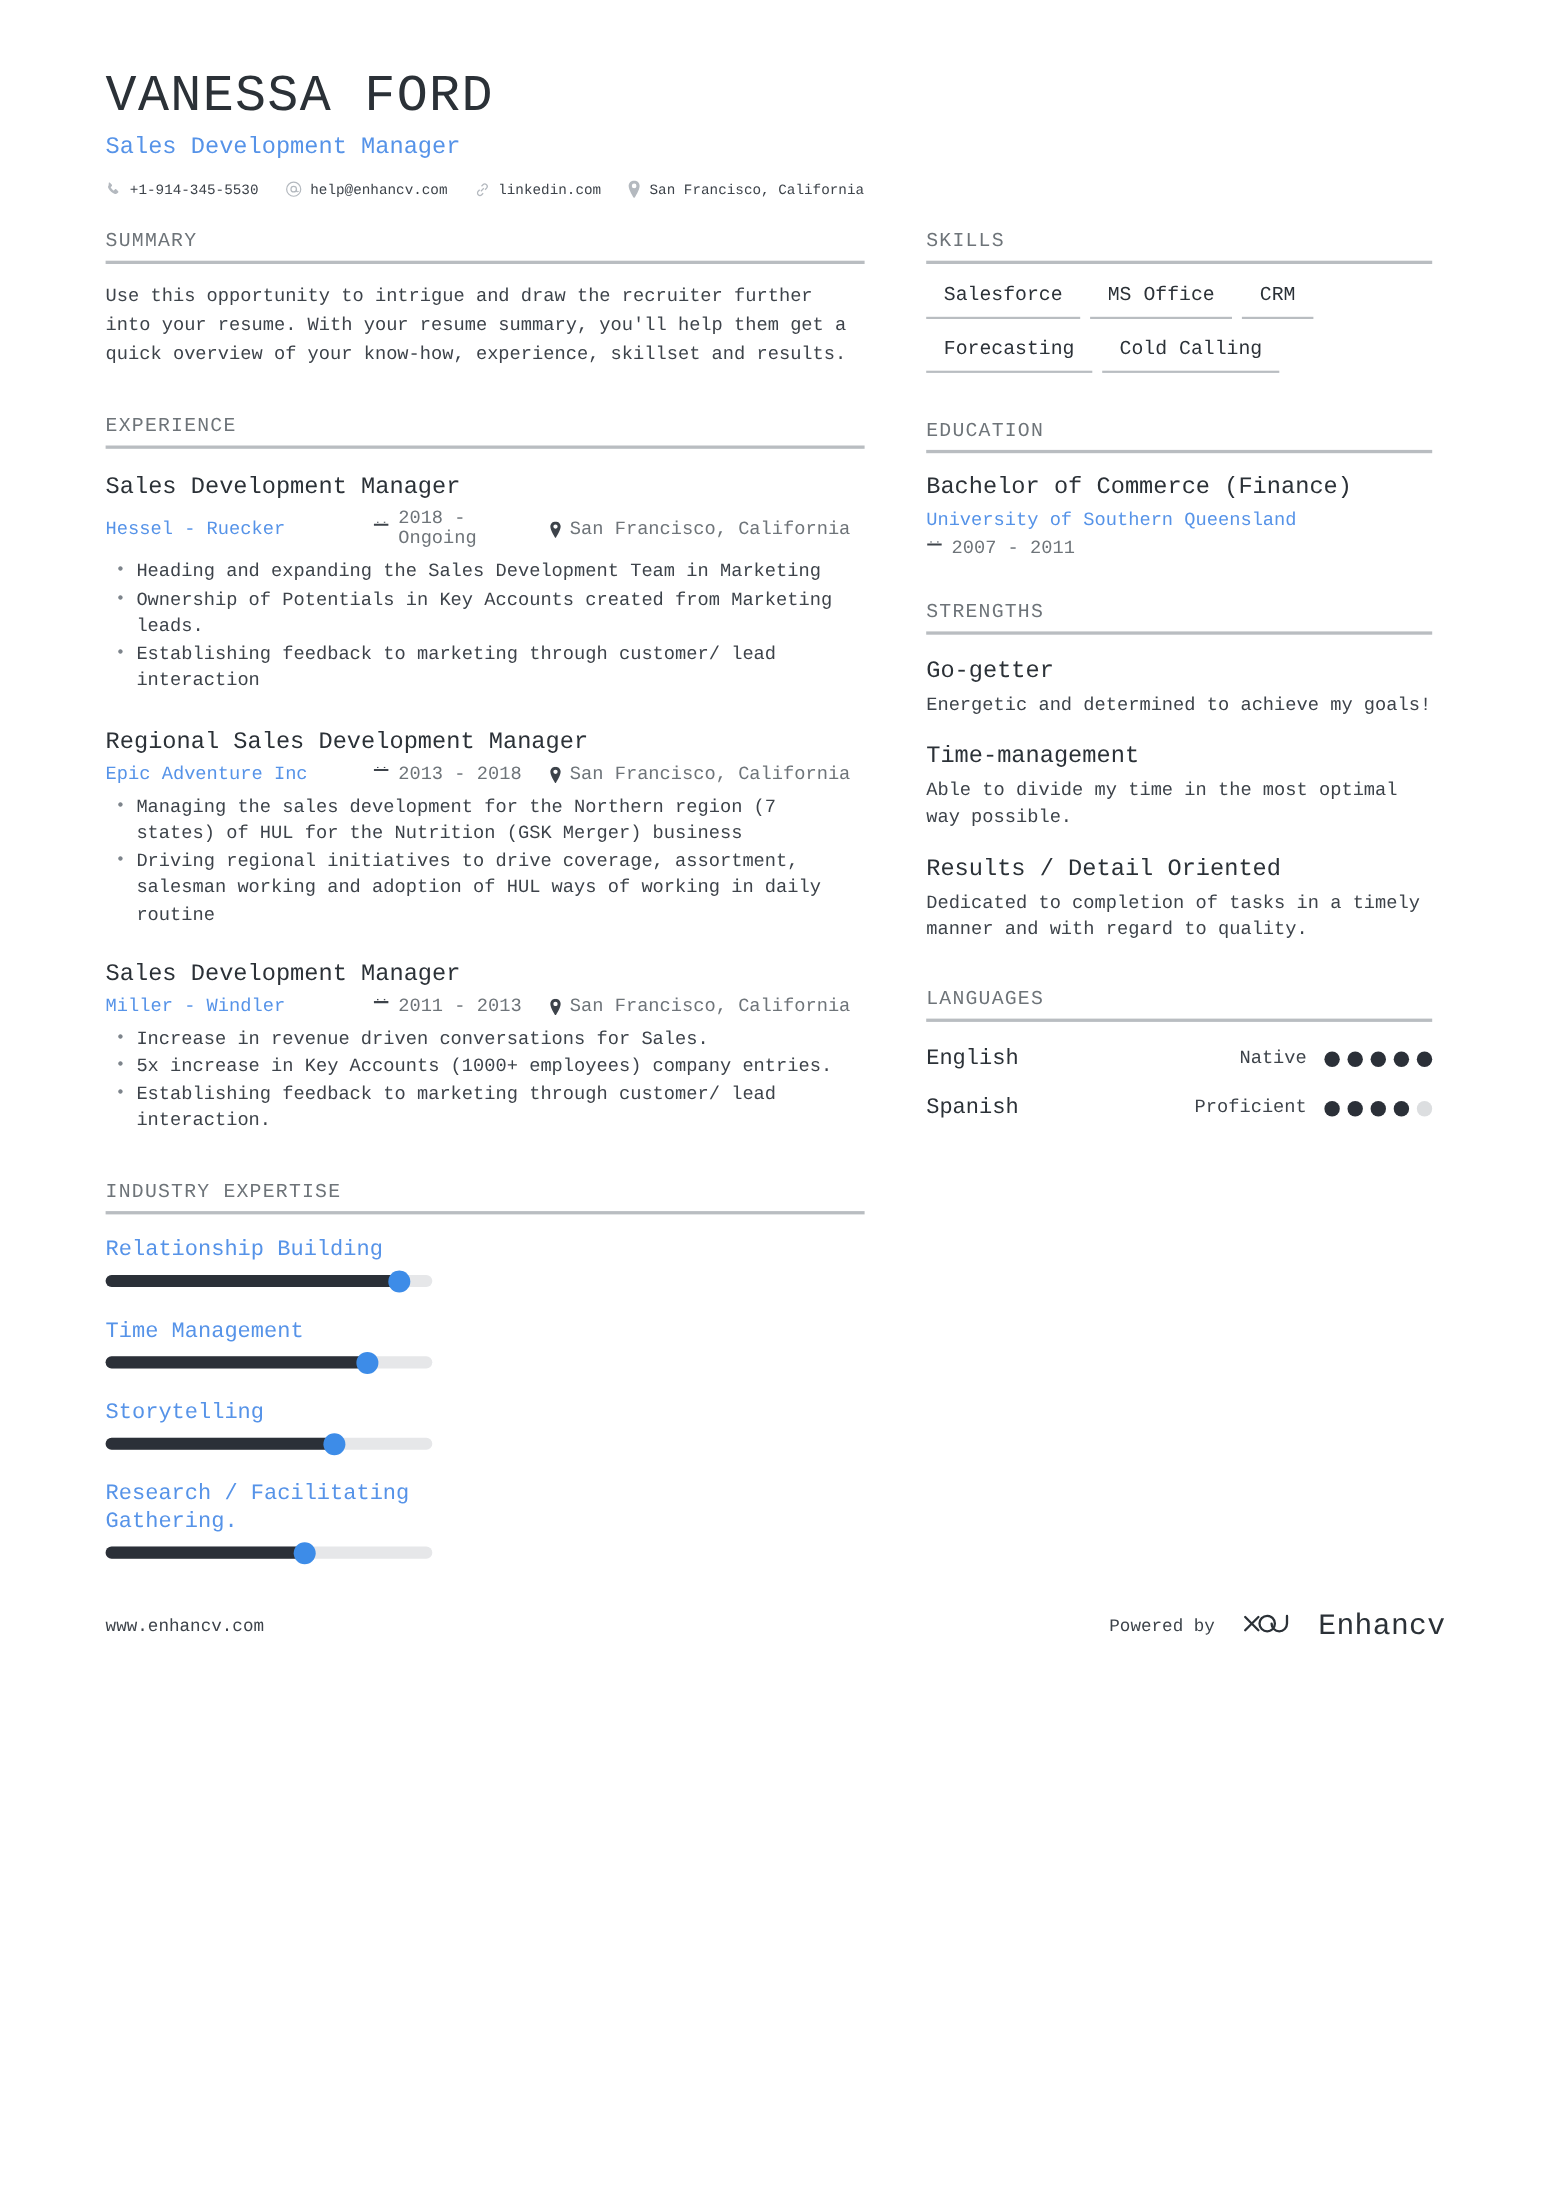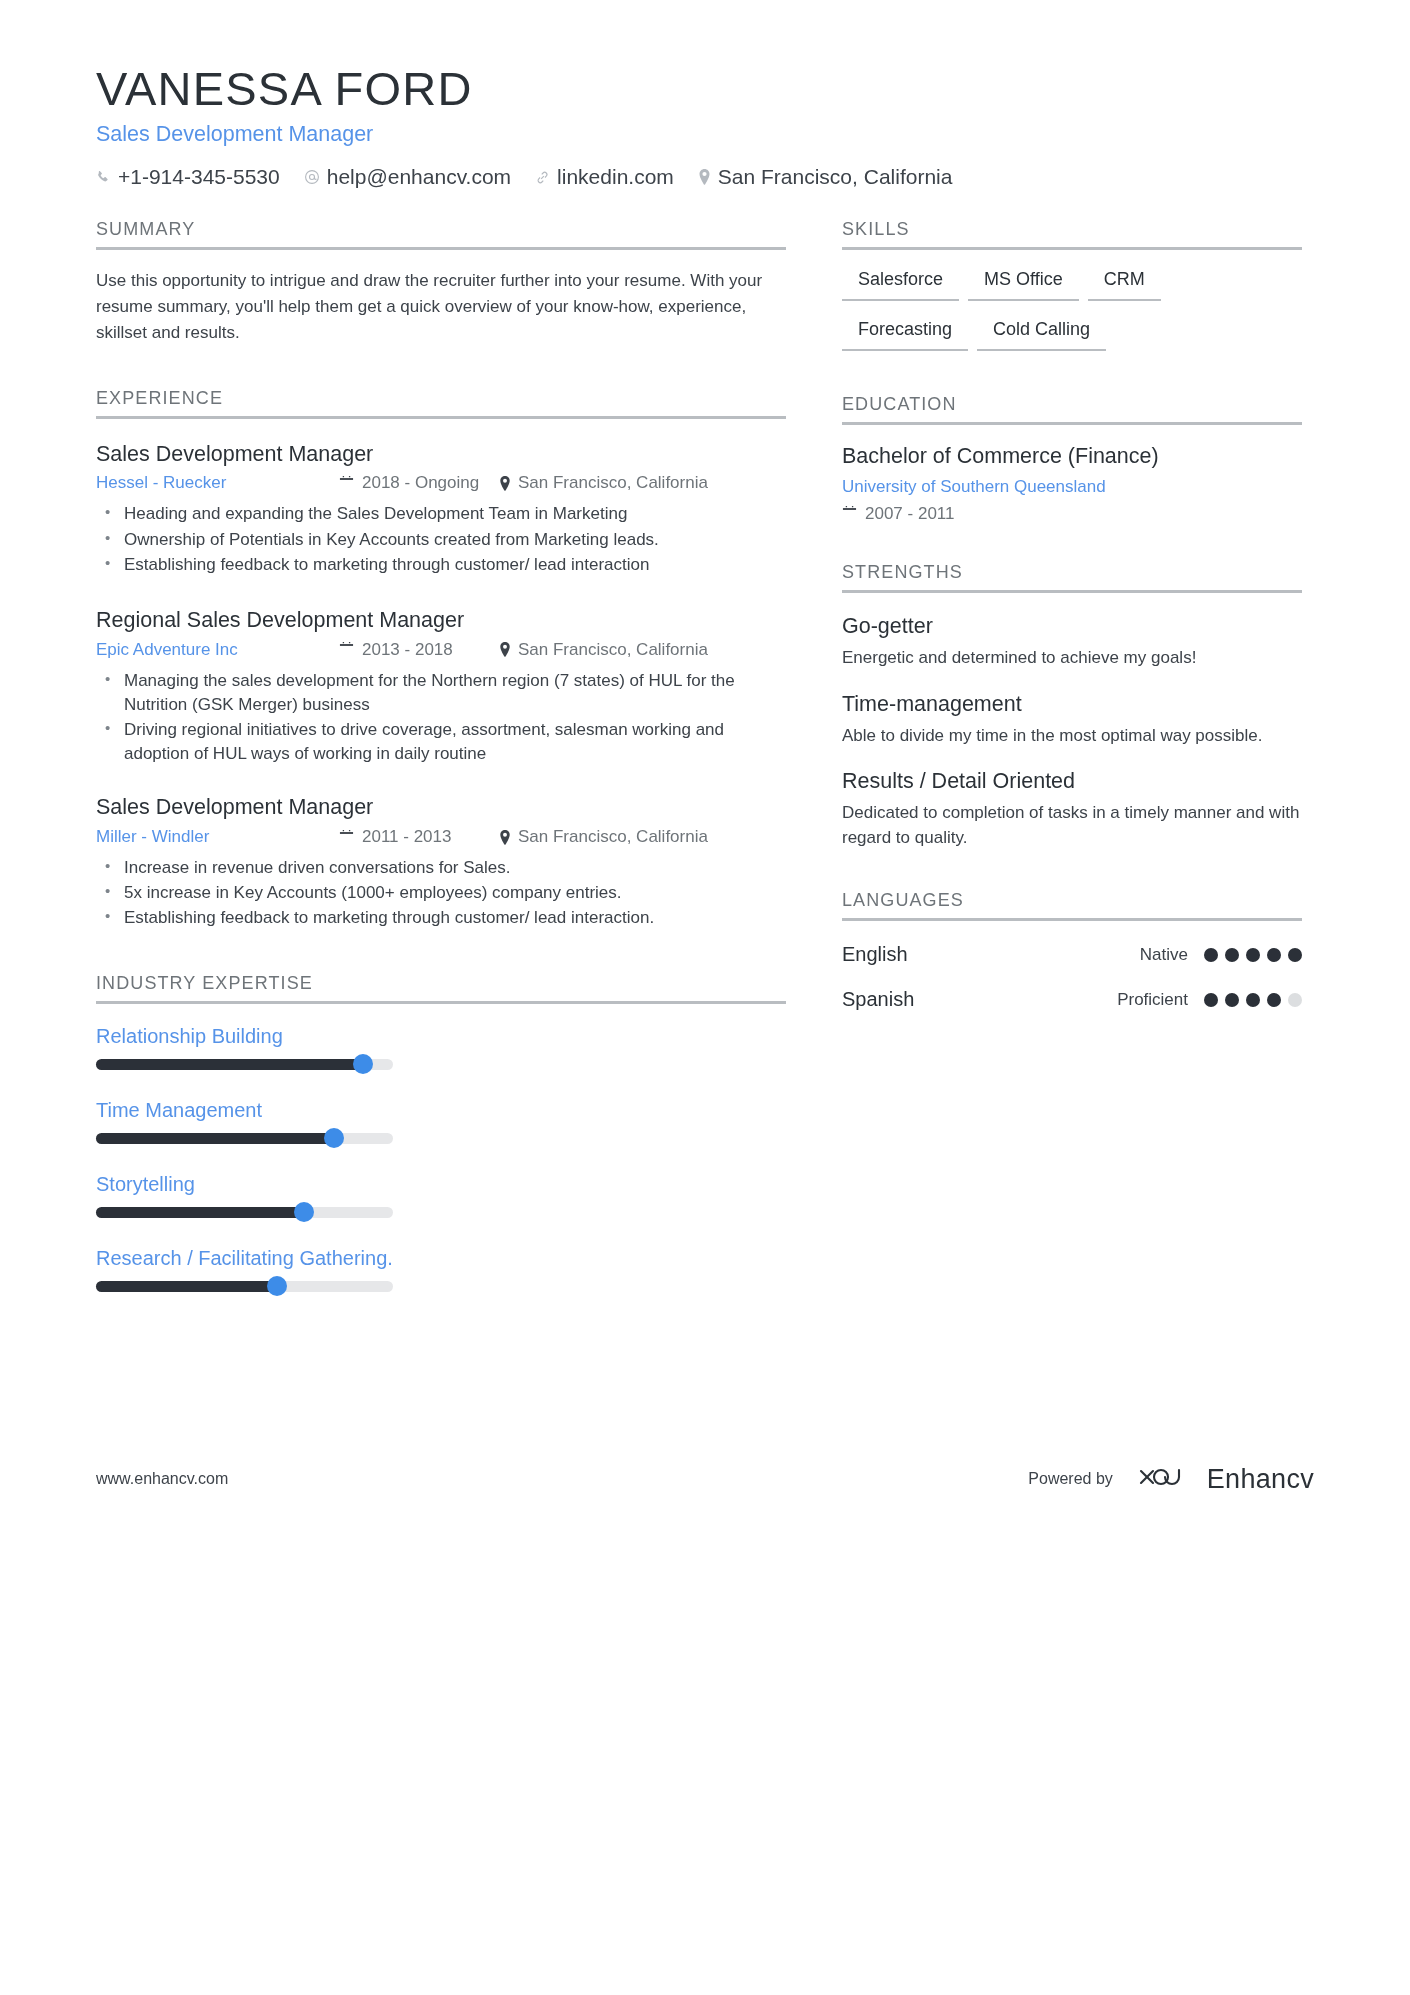--- a/index.html
+++ b/index.html
@@ -15,20 +15,21 @@
     position: relative;
     margin: 0 auto;
     overflow: hidden;
   }
   .sheet {
     position: absolute;
     left: 0; top: 0;
     width: 1410px;
     height: 1567px;
     padding: 62px 96px 0 96px;
+    font-family: Liberation Mono, monospace;
   }
 
   
   .name {
     font-size: 47px;
     font-weight: 400;
     letter-spacing: 1.2px;
     color: #2b3137;
     line-height: 1.15;
   }
@@ -37,21 +38,21 @@
     color: #5693e8;
     margin-top: 6px;
     font-weight: 400;
   }
   .contact-row {
     margin-top: 18px;
     display: flex;
     align-items: center;
     flex-wrap: wrap;
     gap: 0 24px;
-    font-size: 21px;
+    font-size: 13px;
     color: #3d434a;
   }
   .contact-item { display: flex; align-items: center; gap: 7px; white-space: nowrap; }
   .contact-item .ic { color: #b4b9bf; display: inline-flex; align-items: center; }
 
   
   .cols { display: flex; margin-top: 30px; align-items: flex-start; }
   .col-left { width: 690px; flex: 0 0 690px; }
   .col-gap  { width: 56px; flex: 0 0 56px; }
   .col-right { width: 460px; flex: 0 0 460px; }

